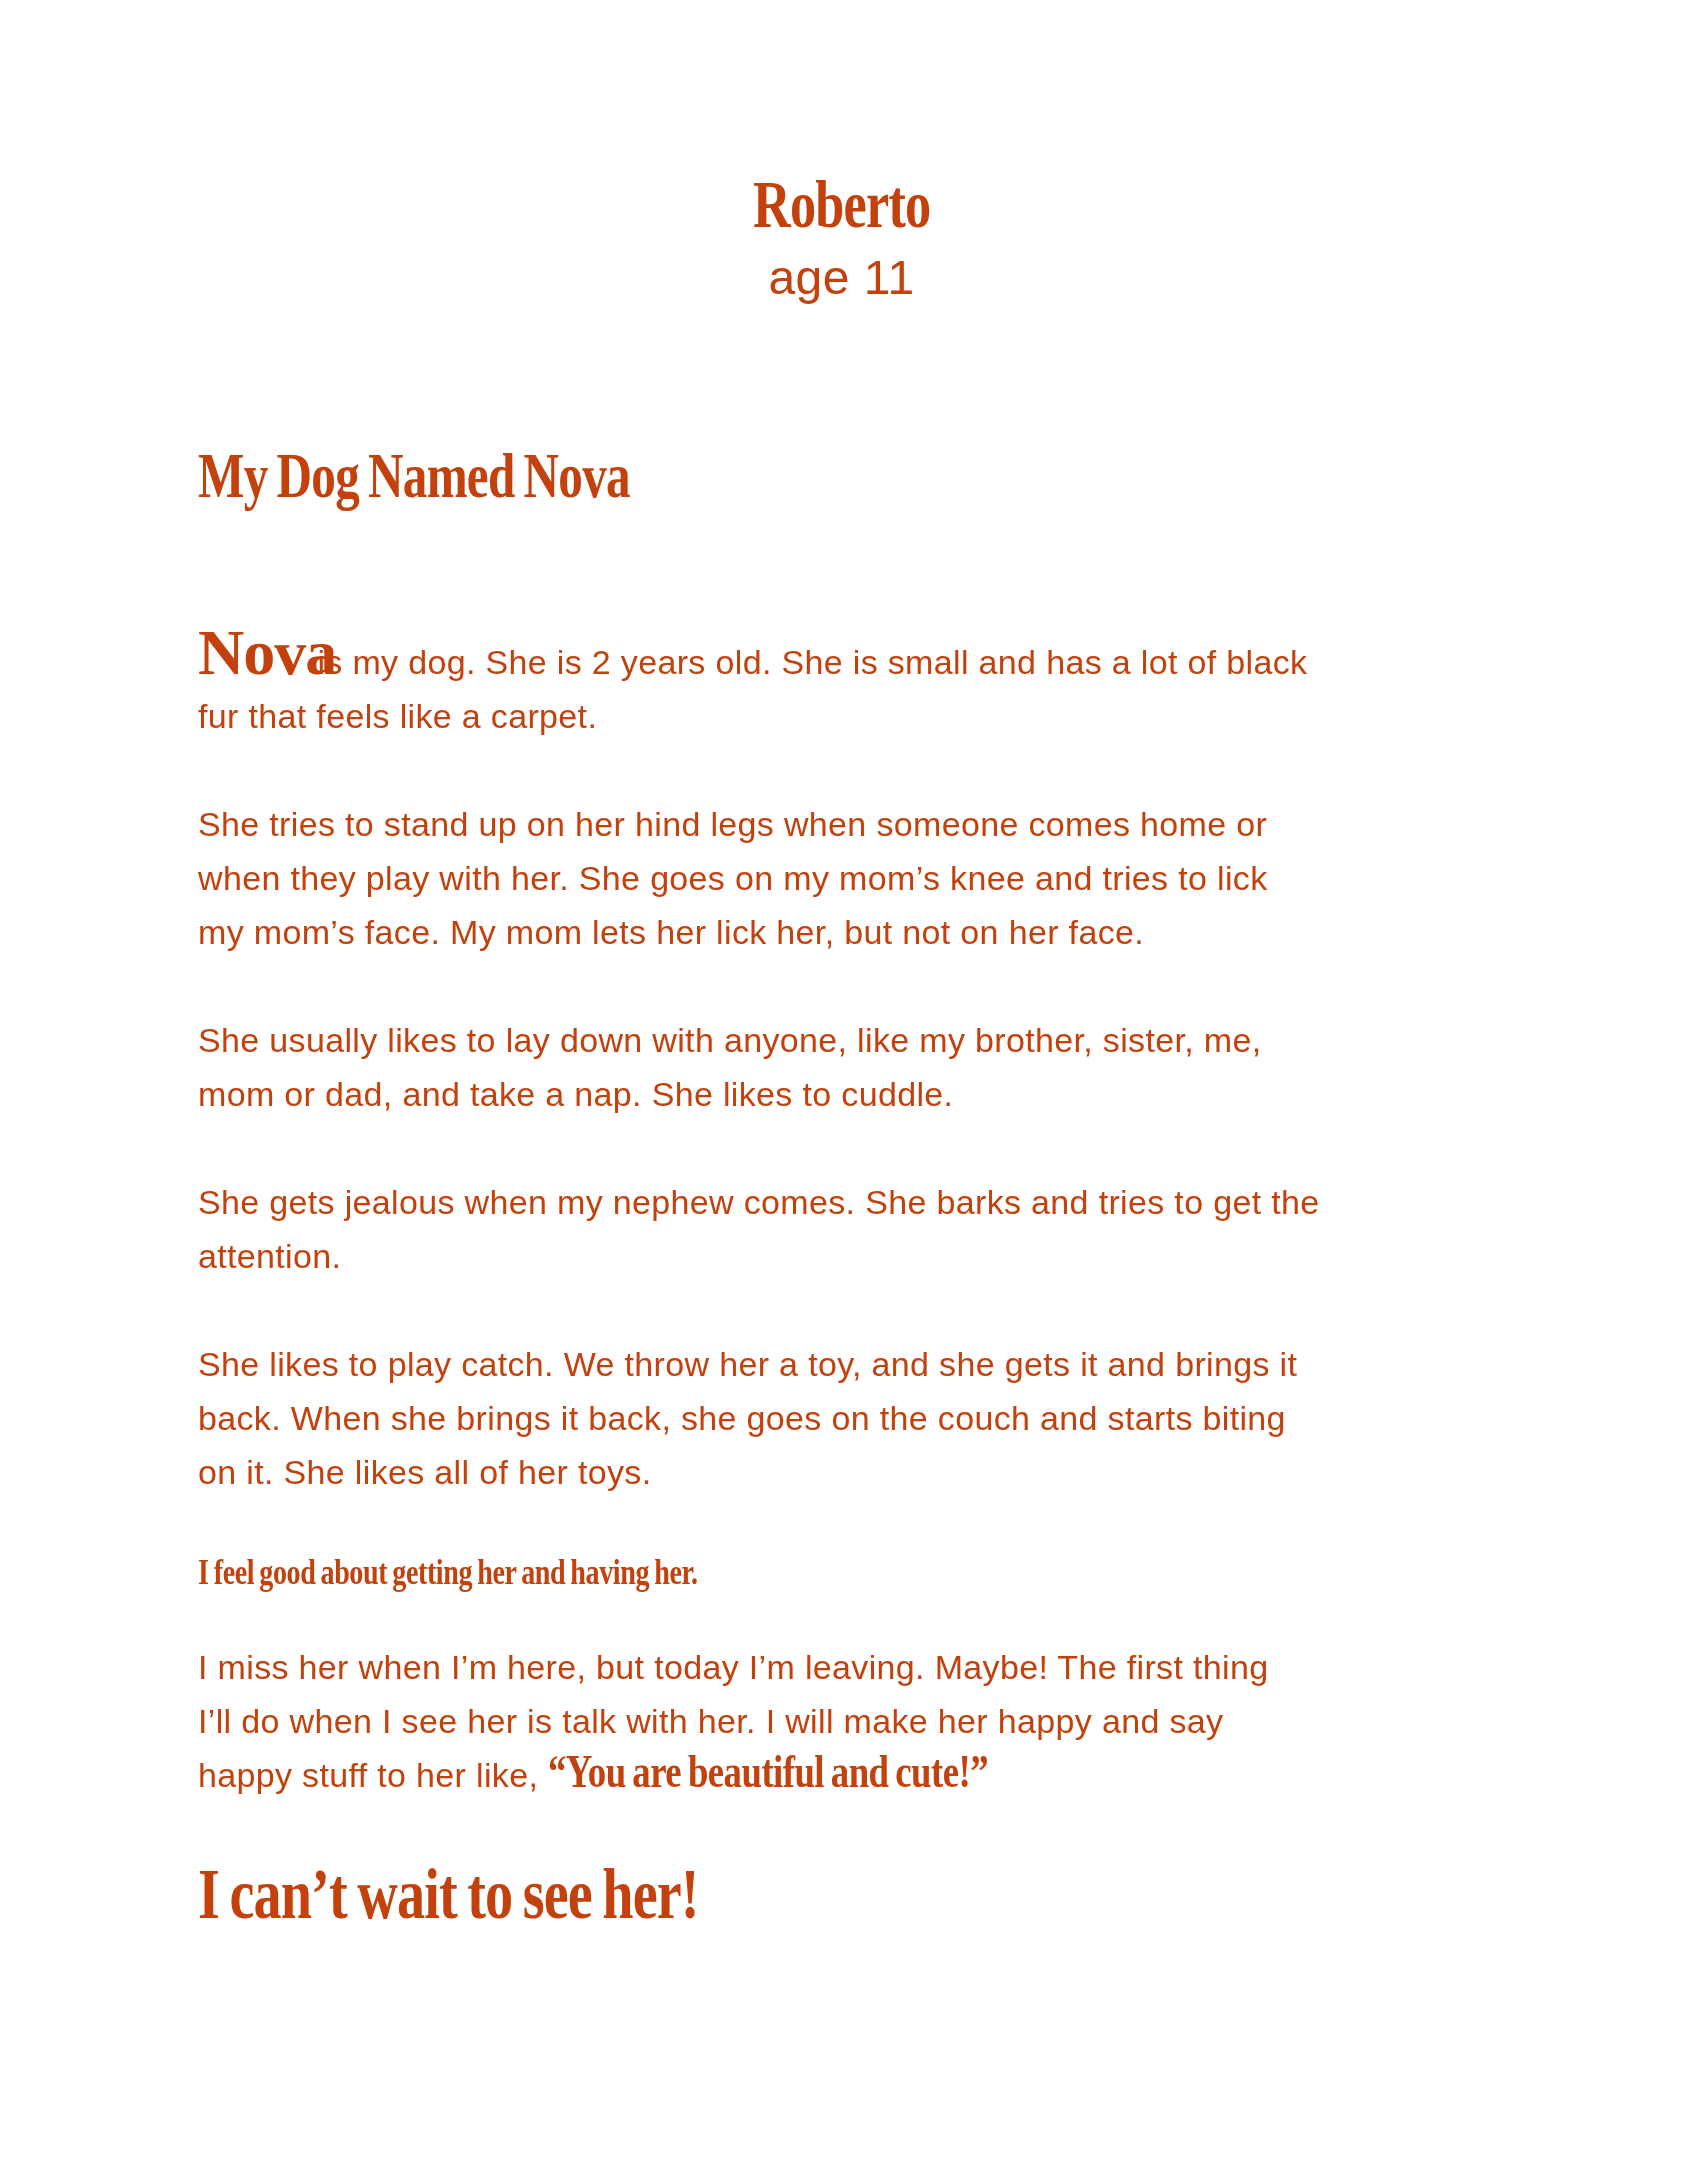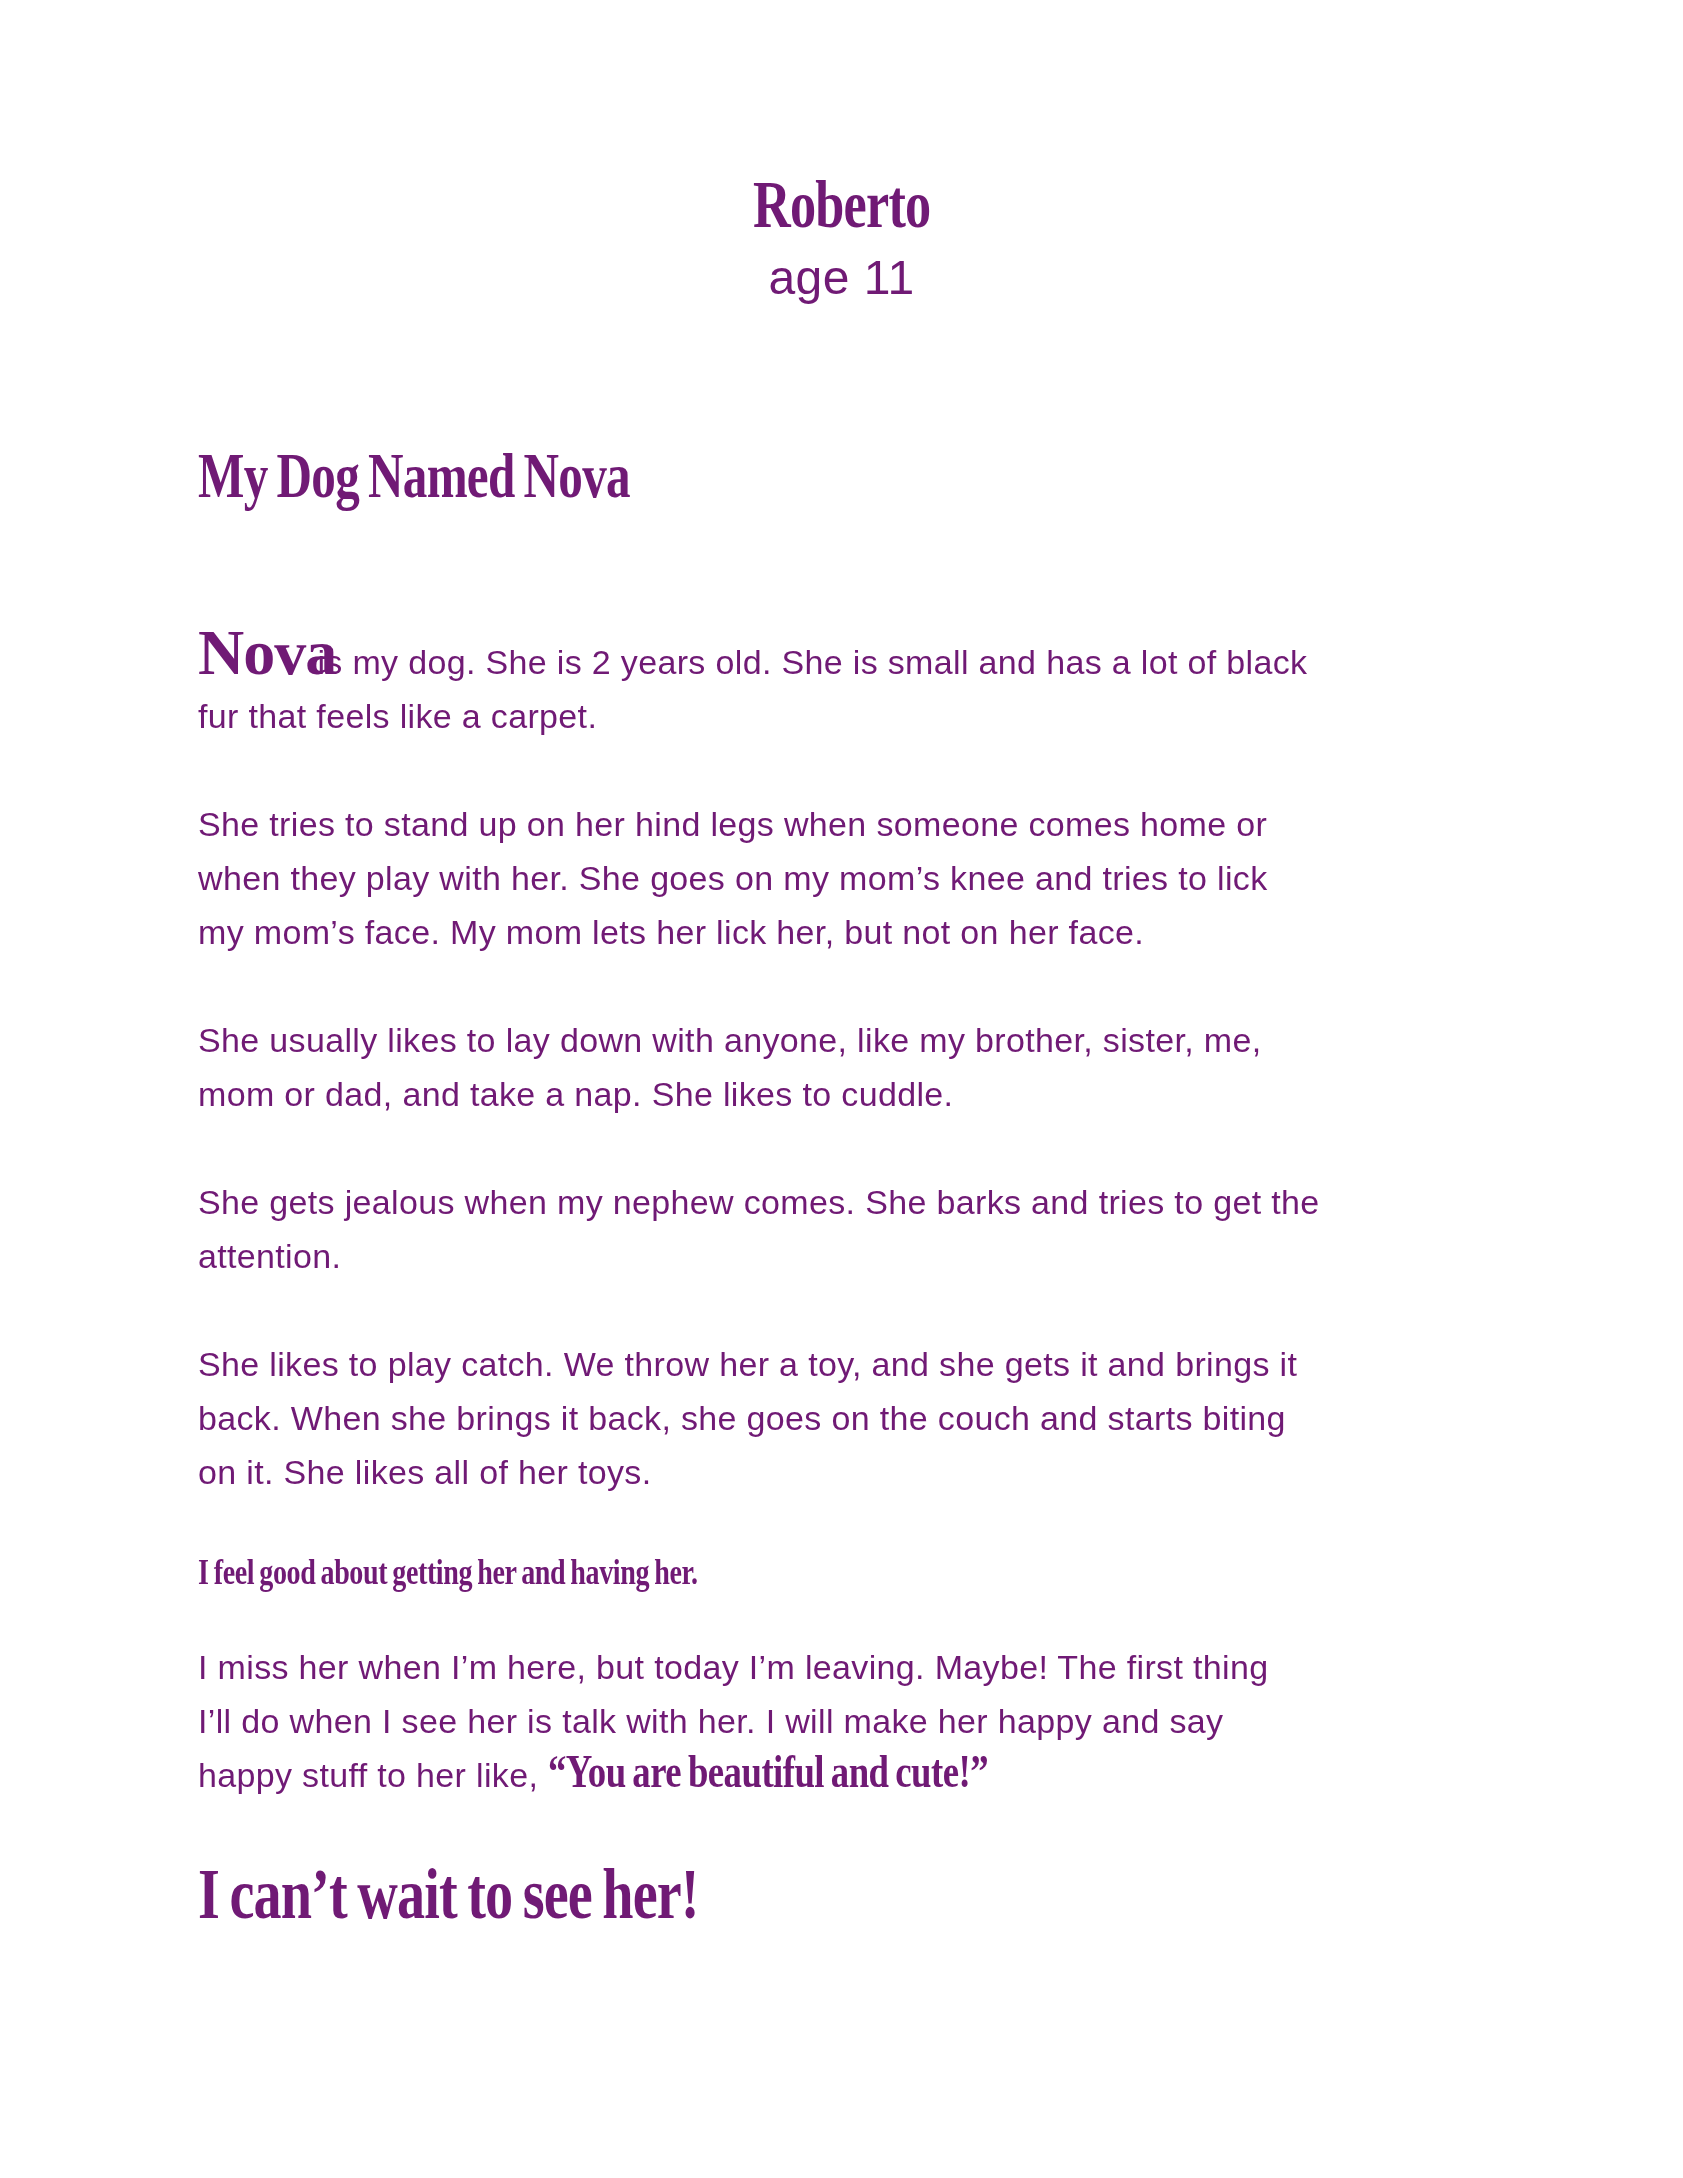--- a/index.html
+++ b/index.html
@@ -5,21 +5,21 @@
   html, body {
     margin: 0;
     padding: 0;
     background: #ffffff;
   }
   .page {
     position: relative;
     width: 1683px;
     height: 2178px;
     background: #ffffff;
-    color: #701a75;
+    color: #c2410c;
     box-sizing: border-box;
     padding: 168px 198px 0 198px;
     overflow: hidden;
     font-family: "Liberation Sans", sans-serif;
   }
 
   
   .display {
     font-family: "Liberation Serif", serif;
     font-weight: bold;

